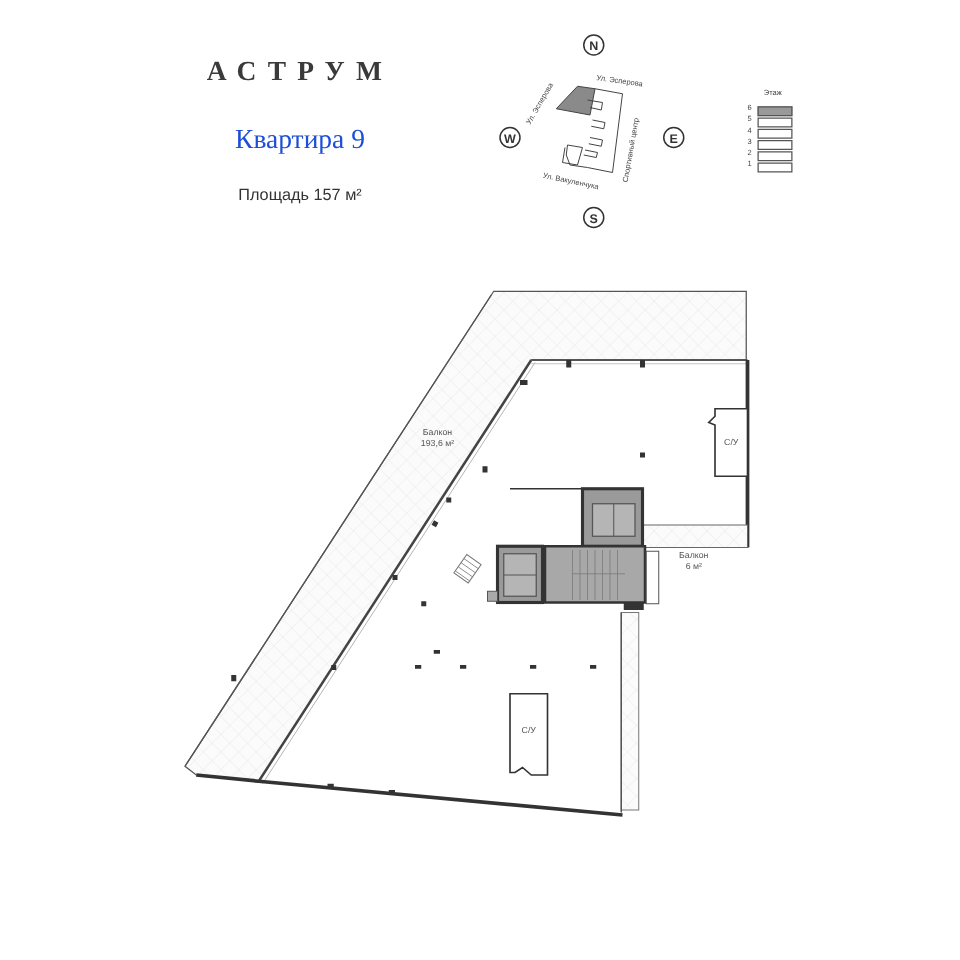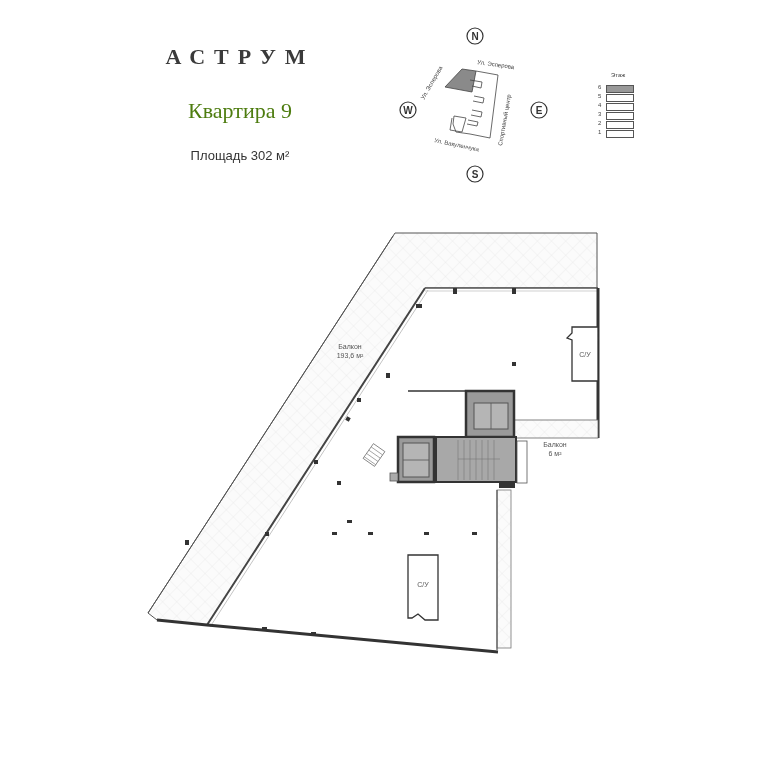--- a/index.html
+++ b/index.html
@@ -1,33 +1,33 @@
 <!DOCTYPE html>
 <html><head>
 <meta charset="utf-8">
 <style>
   html, body { margin: 0; padding: 0; background: #ffffff; }
   body { width: 768px; height: 768px; position: relative; overflow: hidden; font-family: "Liberation Sans", sans-serif; color: #333; }
   .brand { position: absolute; left: 130px; top: 44px; width: 220px; text-align: center; font-family: "Liberation Serif", "DejaVu Serif", serif; font-size: 22px; font-weight: bold; letter-spacing: 9px; color: #3a3a3a; }
-  .apt { position: absolute; left: 130px; top: 98px; width: 220px; text-align: center; font-family: "Liberation Serif", "DejaVu Serif", serif; font-size: 22px; color: #4d7c0f; }
+  .apt { position: absolute; left: 130px; top: 98px; width: 220px; text-align: center; font-family: "Liberation Serif", "DejaVu Serif", serif; font-size: 22px; color: #1d4ed8; }
   .area { position: absolute; left: 130px; top: 148px; width: 220px; text-align: center; font-size: 13px; color: #333; }
   .compass { position: absolute; left: 390px; top: 20px; width: 170px; height: 170px; }
   .floors { position: absolute; left: 592px; top: 72px; width: 60px; height: 80px; }
   .floors .title { position: absolute; left: 19px; top: 0; font-size: 6px; color: #444; }
   .floors .row { position: absolute; left: 14px; width: 28px; height: 8px; border: 1px solid #555; box-sizing: border-box; }
   .floors .num { position: absolute; left: 6px; font-size: 6px; color: #444; }
   .plan { position: absolute; left: 0; top: 0; width: 768px; height: 768px; }
   .lbl { position: absolute; font-size: 7px; color: #555; text-align: center; line-height: 9px; }
 </style>
 </head>
 <body>
 
 <div class="brand">АСТРУМ</div>
 <div class="apt">Квартира 9</div>
-<div class="area">Площадь 302 м²</div>
+<div class="area">Площадь 157 м²</div>
 
 <div class="compass">
   <svg width="170" height="170" viewBox="0 0 170 170">
     <g>
       <circle cx="85" cy="16" r="8" fill="none" stroke="#333" stroke-width="1.2"></circle>
       <text x="85" y="20" text-anchor="middle" font-size="10" font-weight="bold" font-family="Liberation Sans, sans-serif" fill="#333">N</text>
     </g>
     <g>
       <circle cx="85" cy="154" r="8" fill="none" stroke="#333" stroke-width="1.2"></circle>
       <text x="85" y="158" text-anchor="middle" font-size="10" font-weight="bold" font-family="Liberation Sans, sans-serif" fill="#333">S</text>

